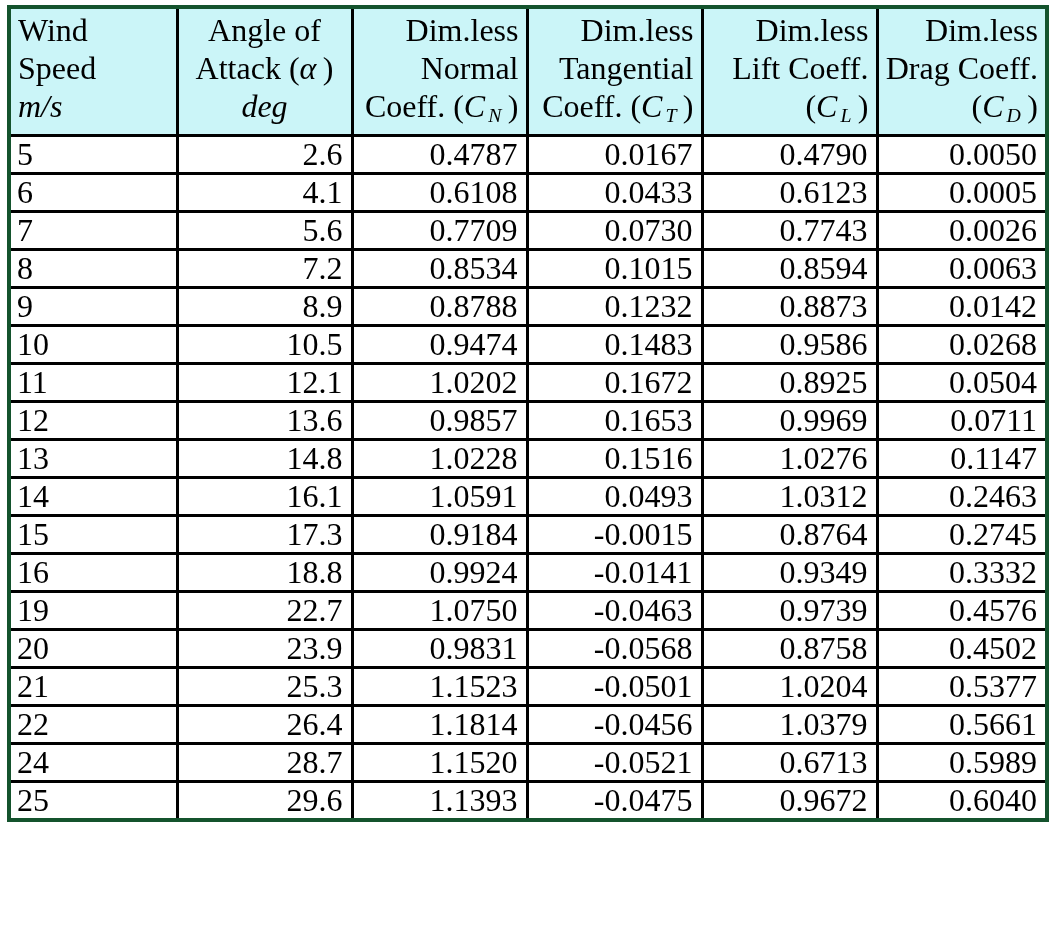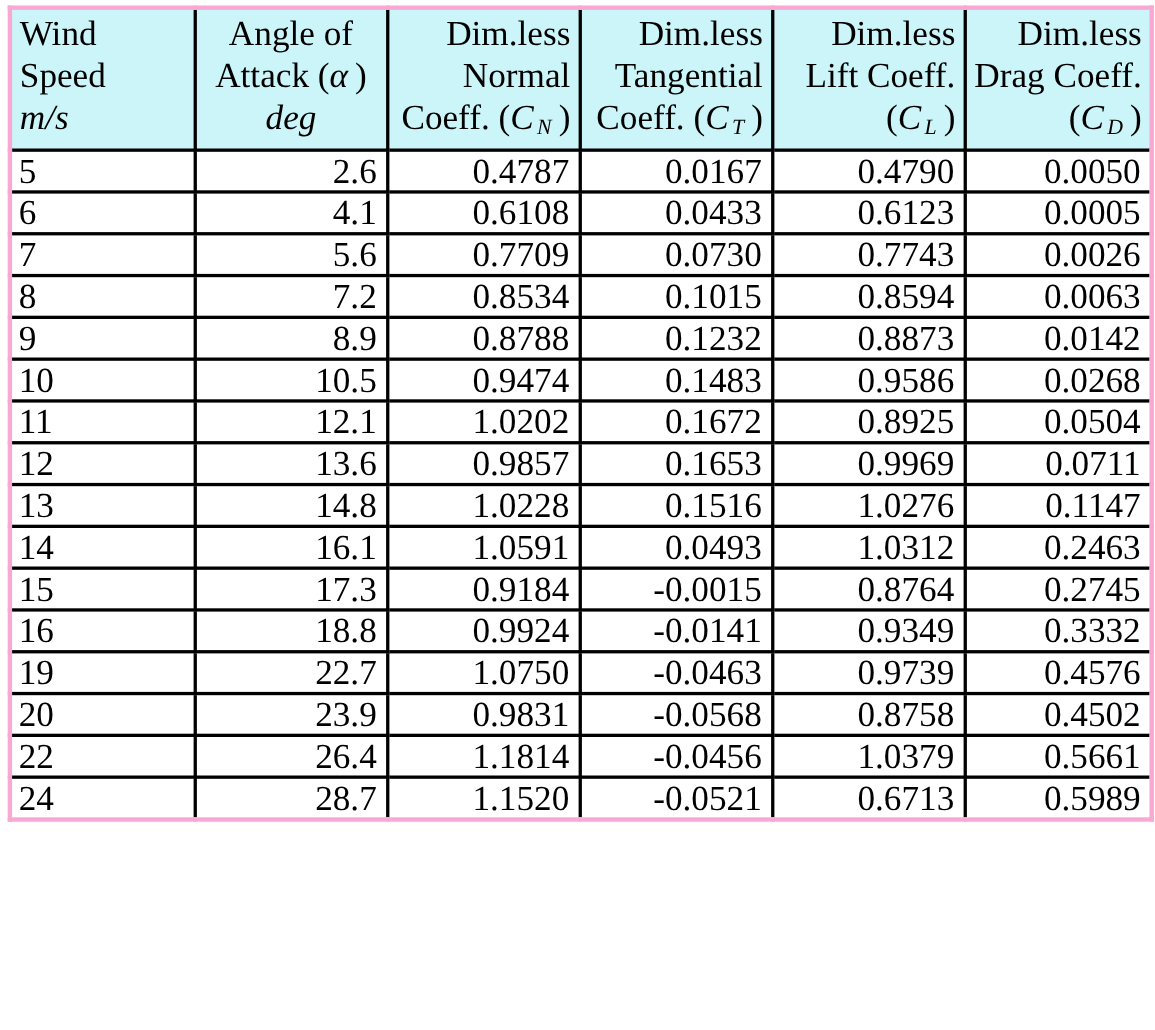--- a/index.html
+++ b/index.html
@@ -8,21 +8,21 @@
     width: 1050px; height: 936px;
     background: #ffffff;
     font-family: "Liberation Serif", serif;
     color: #000000;
     overflow: hidden;
   }
   table.coef {
     border-collapse: collapse;
     table-layout: fixed;
     margin: 5px 0 0 7px;
-    border: 4px solid #f9a8d4;
+    border: 4px solid #14532d;
   }
   .coef th, .coef td {
     border: 3px solid #000;
     overflow: hidden;
     white-space: nowrap;
   }
   .coef thead th {
     background: var(--header-bg, #CBF5F8);
     font-weight: normal;
     font-size: 32px;
@@ -200,29 +200,45 @@
       </tr>
       <tr>
         <td class="al">20</td>
         <td class="ar">23.9</td>
         <td class="ar">0.9831</td>
         <td class="ar">-0.0568</td>
         <td class="ar">0.8758</td>
         <td class="ar">0.4502</td>
       </tr>
       <tr>
+        <td class="al">21</td>
+        <td class="ar">25.3</td>
+        <td class="ar">1.1523</td>
+        <td class="ar">-0.0501</td>
+        <td class="ar">1.0204</td>
+        <td class="ar">0.5377</td>
+      </tr>
+      <tr>
         <td class="al">22</td>
         <td class="ar">26.4</td>
         <td class="ar">1.1814</td>
         <td class="ar">-0.0456</td>
         <td class="ar">1.0379</td>
         <td class="ar">0.5661</td>
       </tr>
       <tr>
         <td class="al">24</td>
         <td class="ar">28.7</td>
         <td class="ar">1.1520</td>
         <td class="ar">-0.0521</td>
         <td class="ar">0.6713</td>
         <td class="ar">0.5989</td>
       </tr>
+      <tr>
+        <td class="al">25</td>
+        <td class="ar">29.6</td>
+        <td class="ar">1.1393</td>
+        <td class="ar">-0.0475</td>
+        <td class="ar">0.9672</td>
+        <td class="ar">0.6040</td>
+      </tr>
     </tbody>
 </table>
 
 </body></html>

